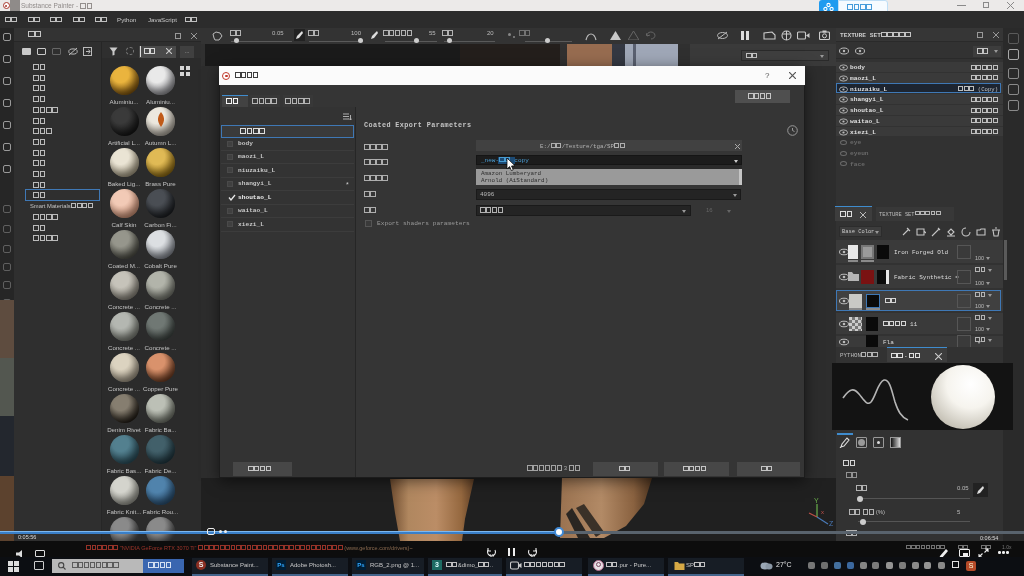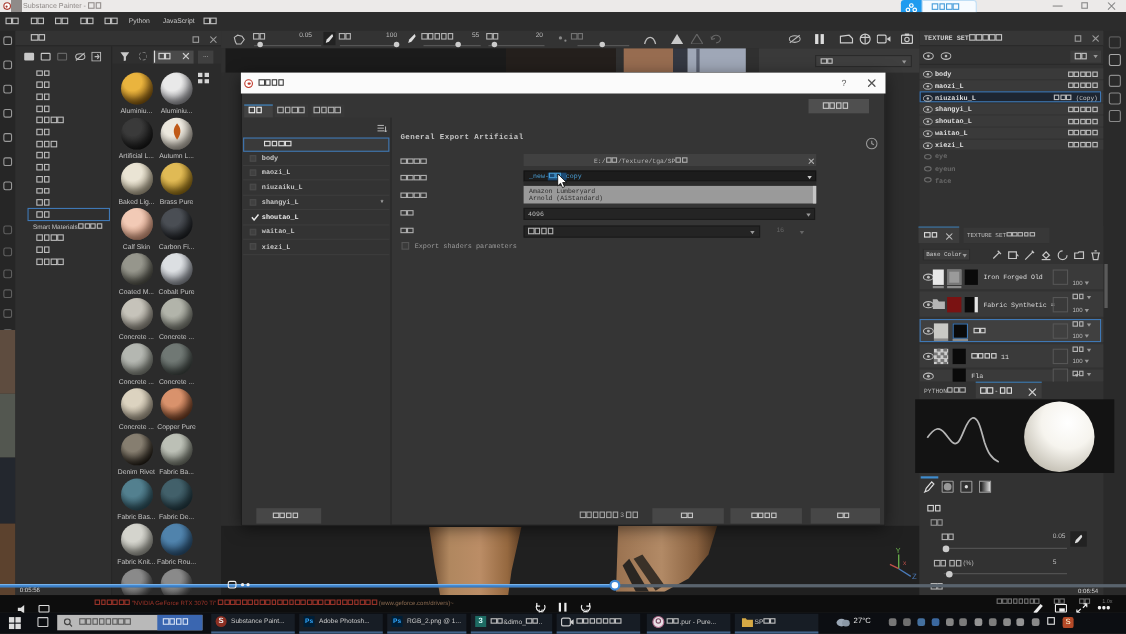--- a/index.html
+++ b/index.html
@@ -525,21 +525,21 @@
 <svg class="a" style="left:228px;top:194.3px" width="8" height="7">
     <path d="M1 3.5 L3 6 L7 1" fill="none" stroke="#e8e8e8" stroke-width="1.3"></path>
   </svg>
 <div class="a mono" style="left:238px;top:193.8px;font-size:6.2px;font-weight:bold;color:#f0f0f0">shoutao_L</div>
 <div class="a" style="left:221px;top:217.25px;width:133px;height:1px;background:#3c3c3c"></div>
 <div class="a" style="left:227px;top:207.75px;width:6px;height:6px;background:#404040;border:1px solid #4a4a4a"></div>
 <div class="a mono" style="left:238px;top:207.25px;font-size:6.2px;font-weight:bold;color:#c9c9c9">waitao_L</div>
 <div class="a" style="left:221px;top:230.7px;width:133px;height:1px;background:#3c3c3c"></div>
 <div class="a" style="left:227px;top:221.2px;width:6px;height:6px;background:#404040;border:1px solid #4a4a4a"></div>
 <div class="a mono" style="left:238px;top:220.7px;font-size:6.2px;font-weight:bold;color:#c9c9c9">xiezi_L</div>
-<div class="a mono" style="left:364px;top:121px;font-size:6.8px;font-weight:bold;color:#c5c5c5;letter-spacing:.4px">General Export Artificial</div>
+<div class="a mono" style="left:364px;top:121px;font-size:6.8px;font-weight:bold;color:#c5c5c5;letter-spacing:.4px">Coated Export Parameters</div>
 <svg class="a" style="left:787px;top:125px" width="11" height="11">
     <circle cx="5.5" cy="5.5" r="4.8" fill="none" stroke="#999" stroke-width="1"></circle>
     <path d="M5.5 3 V5.5 L7.5 6.5" fill="none" stroke="#999" stroke-width="1"></path>
   </svg>
 <div class="a" style="left:364px;top:143.5px;font-size:6.2px;color:#b5b5b5"><i class="g"></i><i class="g"></i><i class="g"></i><i class="g"></i></div>
 <div class="a" style="left:364px;top:158.5px;font-size:6.2px;color:#b5b5b5"><i class="g"></i><i class="g"></i><i class="g"></i><i class="g"></i></div>
 <div class="a" style="left:364px;top:174.5px;font-size:6.2px;color:#b5b5b5"><i class="g"></i><i class="g"></i><i class="g"></i><i class="g"></i></div>
 <div class="a" style="left:364px;top:190.5px;font-size:6.2px;color:#b5b5b5"><i class="g"></i><i class="g"></i></div>
 <div class="a" style="left:364px;top:206.5px;font-size:6.2px;color:#b5b5b5"><i class="g"></i><i class="g"></i></div>
 <div class="a" style="left:476px;top:140px;width:266px;height:10.5px;background:#414141"></div>

